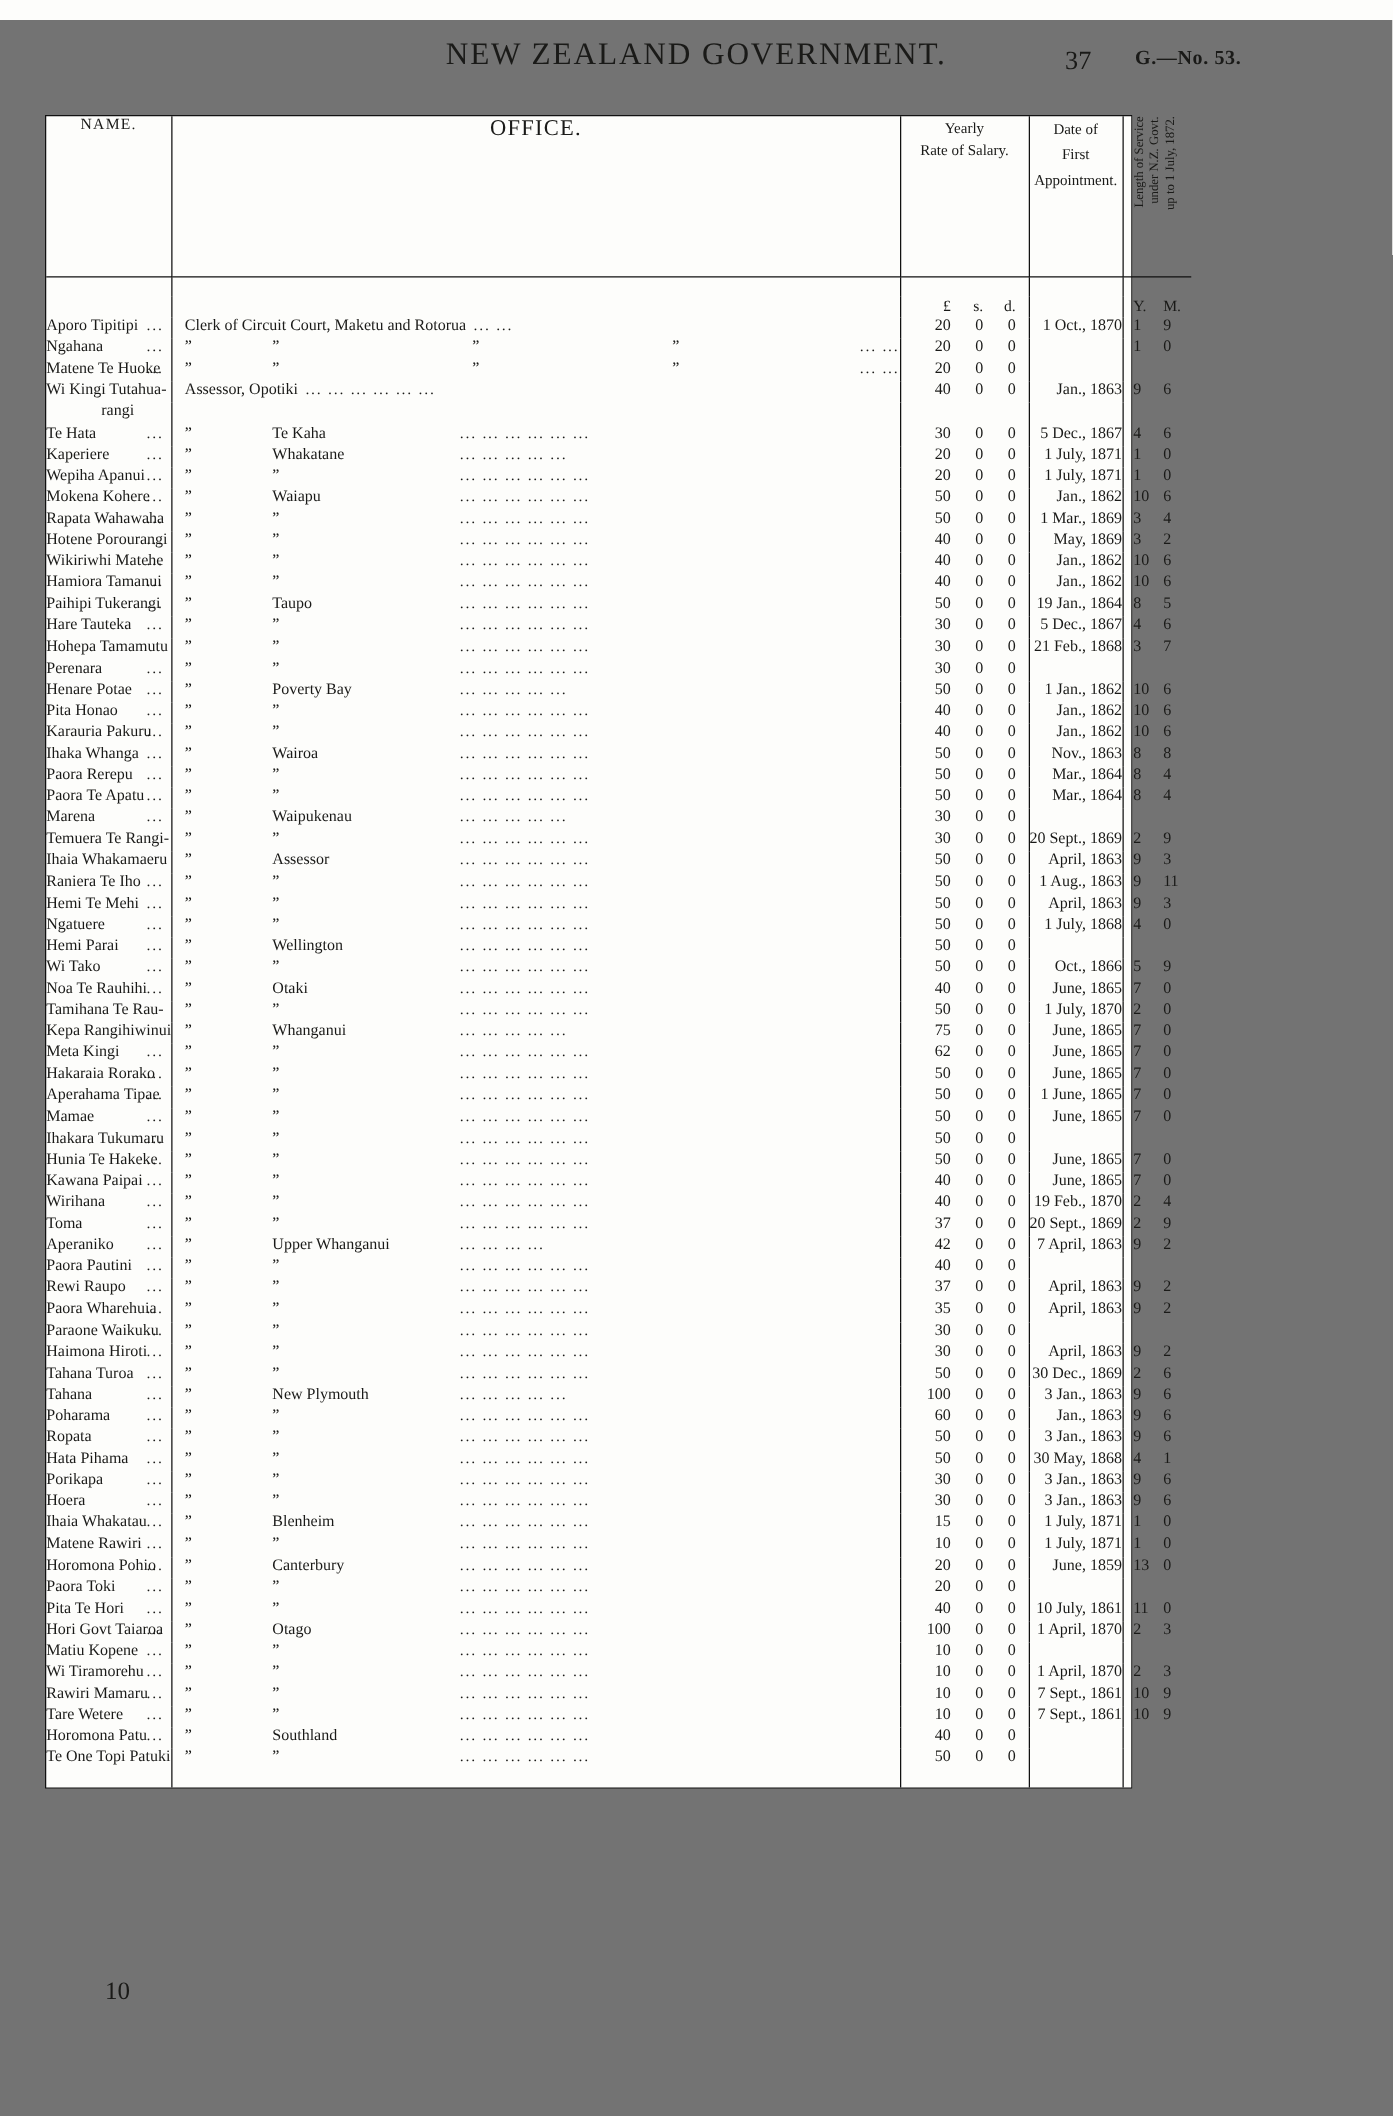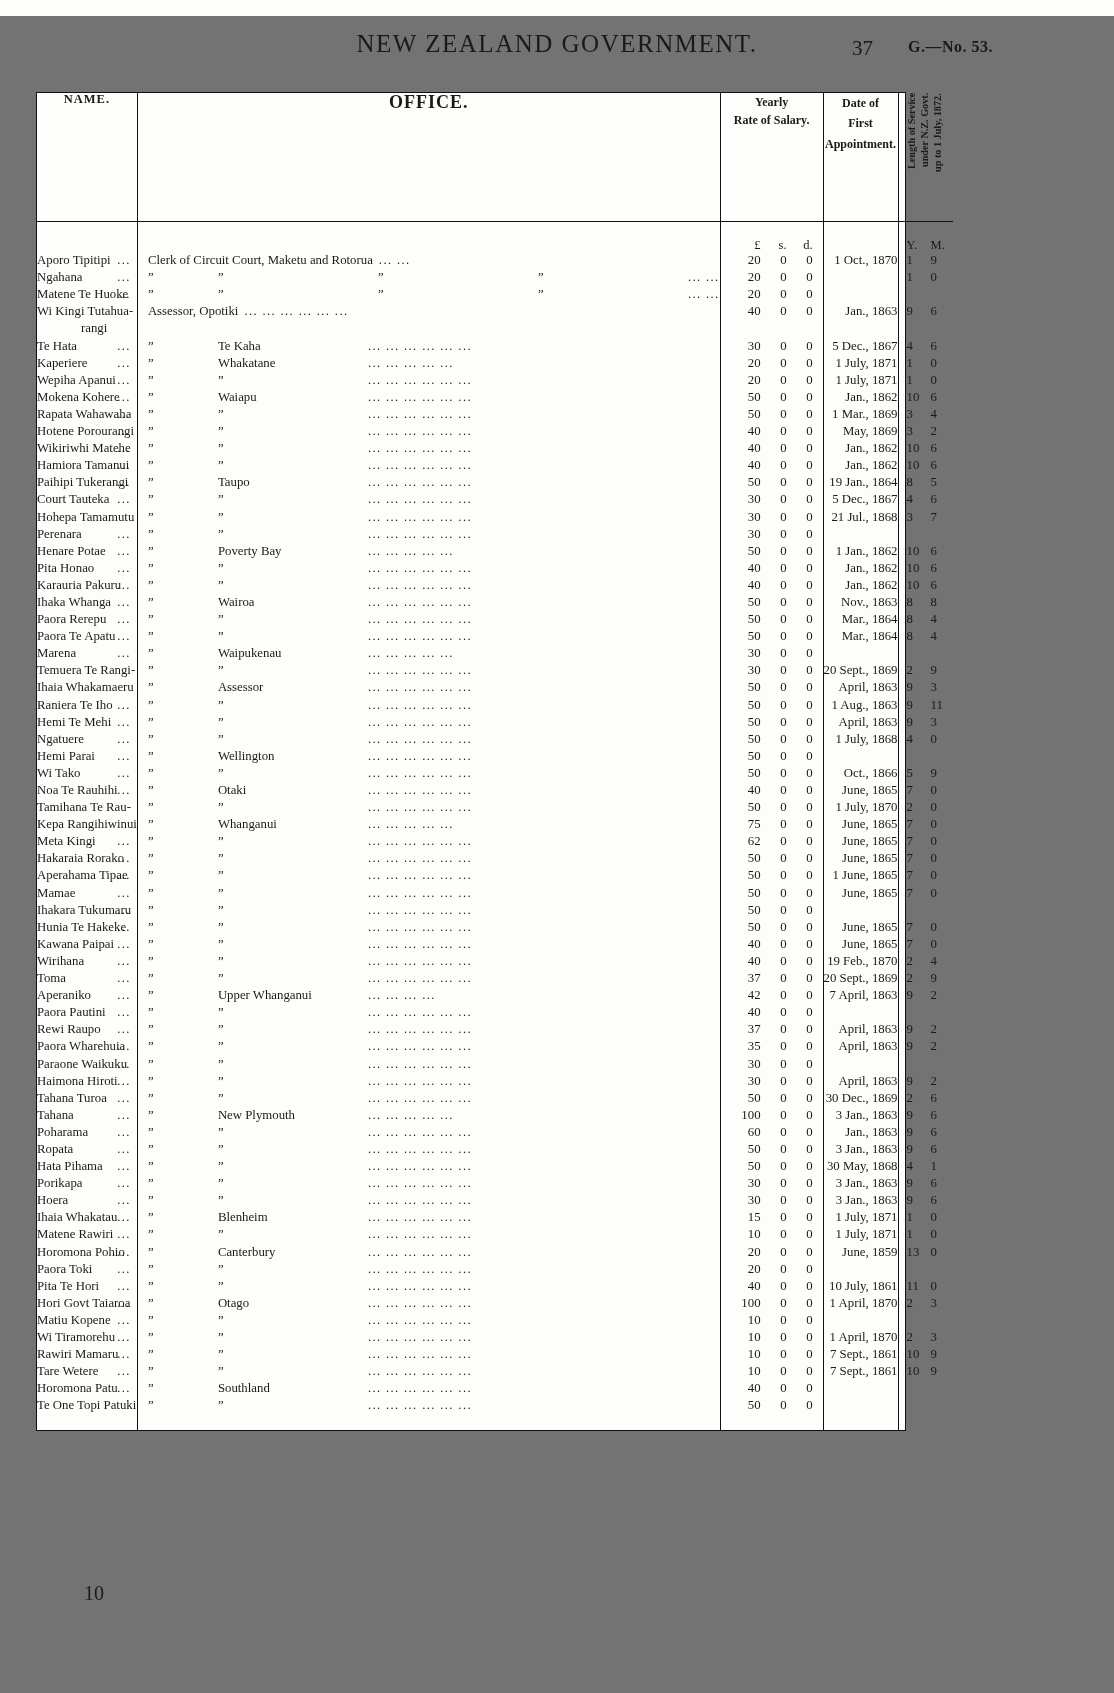--- a/index.html
+++ b/index.html
@@ -73,21 +73,21 @@
   
   .c-name   { width: 166px; border-right: 1px solid #111; }
   .c-office { width: 420px; border-right: 1px solid #111; }
   .c-sal    { width: 110px; border-right: 1px solid #111; }
   .c-date   { width: 124px; border-right: 1px solid #111; }
   .c-len    { width: 48px;  }
 
   thead tr.hrow { height: 128px; }
   thead th {
     text-align: center;
-    font-weight: bold;
+    font-weight: normal;
     font-size: 12.5px;
     position: relative;
   }
   thead .hd-name {
     font-size: 12.5px;
     letter-spacing: 1px;
     padding-top: 54px;
   }
   thead .hd-office {
     font-size: 18px;
@@ -602,21 +602,21 @@
             </td>
             <td class="c-date date"><span>19 Jan.,  1864</span></td>
             <td class="c-len len">
               <div class="len-inner">
                 <span class="len-y">8</span>
                 <span class="len-m">5</span>
               </div>
             </td>
           </tr>
           <tr>
-            <td class="c-name name"><span>Court Tauteka</span><span class="dots">...</span></td>
+            <td class="c-name name"><span>Hare Tauteka</span><span class="dots">...</span></td>
             <td class="c-office office">
               <div class="off-inner">
                 <span class="off-role">”</span>
                 <span class="off-place">”</span>
                 <span class="off-dots">...      ...      ...      ...      ...        ...</span>
               </div>
             </td>
             <td class="c-sal sal">
               <div class="sal-inner">
                 <span class="sal-p">30</span>
@@ -641,21 +641,21 @@
                 <span class="off-dots">...      ...      ...      ...      ...        ...</span>
               </div>
             </td>
             <td class="c-sal sal">
               <div class="sal-inner">
                 <span class="sal-p">30</span>
                 <span class="sal-s">0</span>
                 <span class="sal-d">0</span>
               </div>
             </td>
-            <td class="c-date date"><span>21 Jul.,  1868</span></td>
+            <td class="c-date date"><span>21 Feb.,  1868</span></td>
             <td class="c-len len">
               <div class="len-inner">
                 <span class="len-y">3</span>
                 <span class="len-m">7</span>
               </div>
             </td>
           </tr>
           <tr>
             <td class="c-name name"><span>Perenara</span><span class="dots">...</span></td>
             <td class="c-office office">

